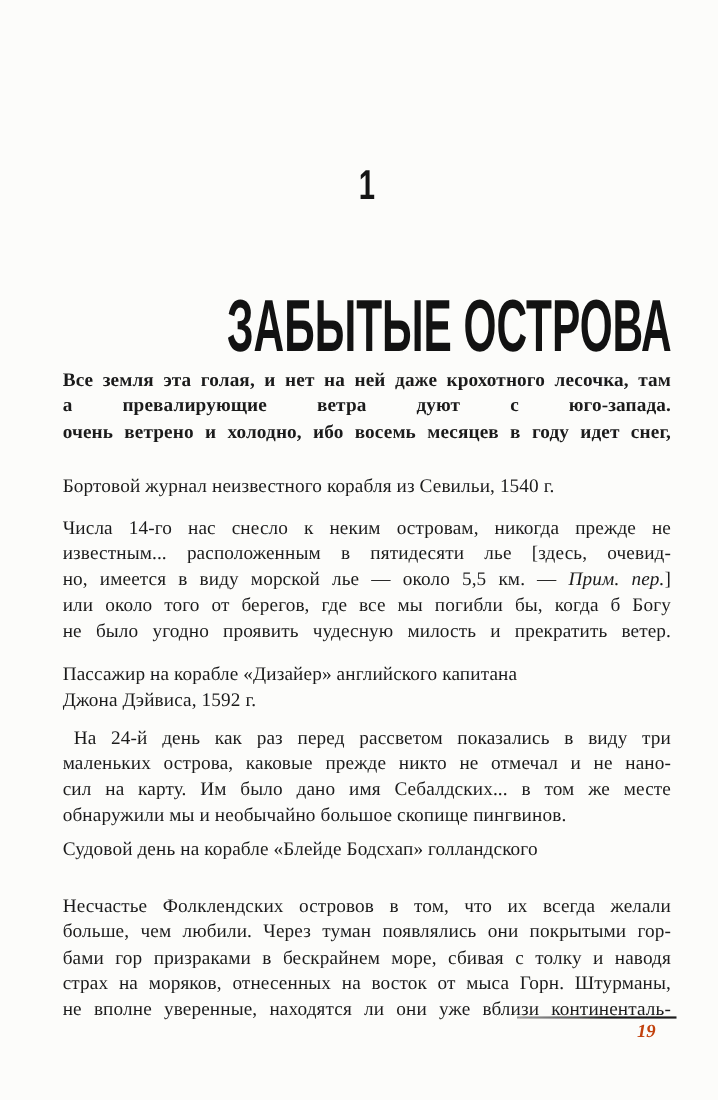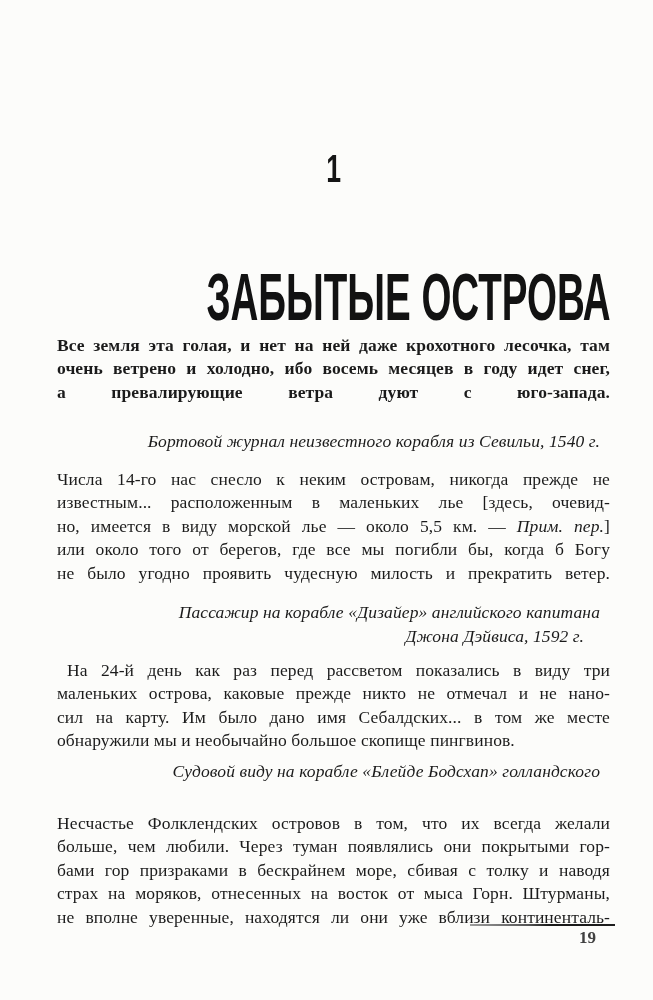--- a/index.html
+++ b/index.html
@@ -56,22 +56,21 @@
     font-size: 17.5px;
     line-height: 23.4px;
     letter-spacing: 0.1px;
   }
   .pline { text-align: justify; text-align-last: justify; }
   .pline.endline { text-align-last: left; }
   .full-last .pline.endline { text-align-last: justify; }
   .indent-first .pline:first-child { text-indent: 10px; }
   .italic { font-style: italic; }
   .attr {
-    font-style: italic;
-    text-align: right;
+    text-align: left;
     padding-right: 10px;
     box-sizing: border-box;
     line-height: 24px;
   }
   .attr2 .aline:last-child { padding-right: 16px; }
   .ep1-text  { top: 334px; font-weight: bold; }
   .ep1-attr  { top: 429px; }
   .ep2-text  { top: 468px; }
   .ep2-attr  { top: 600px; }
   .ep3-text  { top: 659px; }
@@ -80,71 +79,72 @@
   
   .footer-rule {
     position: absolute;
     top: 924px; left: 413px;
     width: 145px; height: 2px;
     background: linear-gradient(to right, #9c9c9c, #555 40%, #181818 55%, #1d1d1d);
   }
   .page-number {
     position: absolute;
     top: 928px; right: 14px;
+    font-style: italic;
     font-weight: 600;
     font-size: 17px;
-    color: #404040;
+    color: #c2410c;
   }
 </style>
 </head>
 <body>
 
 <div class="page">
   <div class="content">
 
     <div class="chapter-number-wrap">
       <span class="chapter-number">1</span>
     </div>
 
     <div class="chapter-title-wrap">
       <span class="chapter-title">ЗАБЫТЫЕ ОСТРОВА</span>
     </div>
 
     <div class="tblock ep1-text full-last">
         <div class="pline">Все земля эта голая, и нет на ней даже крохотного лесочка, там</div>
+        <div class="pline endline">а превалирующие ветра дуют с юго-запада.</div>
         <div class="pline">очень ветрено и холодно, ибо восемь месяцев в году идет снег,</div>
-        <div class="pline endline">а превалирующие ветра дуют с юго-запада.</div>
       </div>
 
     <div class="tblock ep1-attr attr">
         <div class="aline endline">Бортовой журнал неизвестного корабля из Севильи, 1540 г.</div>
       </div>
 
     <div class="tblock ep2-text">
       <div class="pline">Числа 14-го нас снесло к неким островам, никогда прежде не</div>
-      <div class="pline">известным... расположенным в маленьких лье [здесь, очевид-</div>
+      <div class="pline">известным... расположенным в пятидесяти лье [здесь, очевид-</div>
       <div class="pline"><span>но, имеется в виду морской лье — около 5,5 км. — </span><span class="italic">Прим. пер.</span><span>]</span></div>
       <div class="pline">или около того от берегов, где все мы погибли бы, когда б Богу</div>
       <div class="pline">не было угодно проявить чудесную милость и прекратить ветер.</div>
     </div>
 
     <div class="tblock ep2-attr attr attr2">
         <div class="aline">Пассажир на корабле «Дизайер» английского капитана</div>
         <div class="aline endline">Джона Дэйвиса, 1592 г.</div>
       </div>
 
     <div class="tblock ep3-text indent-first">
         <div class="pline">На 24-й день как раз перед рассветом показались в виду три</div>
         <div class="pline">маленьких острова, каковые прежде никто не отмечал и не нано-</div>
         <div class="pline">сил на карту. Им было дано имя Себалдских... в том же месте</div>
         <div class="pline endline">обнаружили мы и необычайно большое скопище пингвинов.</div>
       </div>
 
     <div class="tblock ep3-attr attr">
-        <div class="aline">Судовой виду на корабле «Блейде Бодсхап» голландского</div>
+        <div class="aline">Судовой день на корабле «Блейде Бодсхап» голландского</div>
       </div>
 
     <div class="tblock body-text full-last">
         <div class="pline">Несчастье Фолклендских островов в том, что их всегда желали</div>
         <div class="pline">больше, чем любили. Через туман появлялись они покрытыми гор-</div>
         <div class="pline">бами гор призраками в бескрайнем море, сбивая с толку и наводя</div>
         <div class="pline">страх на моряков, отнесенных на восток от мыса Горн. Штурманы,</div>
         <div class="pline endline">не вполне уверенные, находятся ли они уже вблизи континенталь-</div>
       </div>
 

